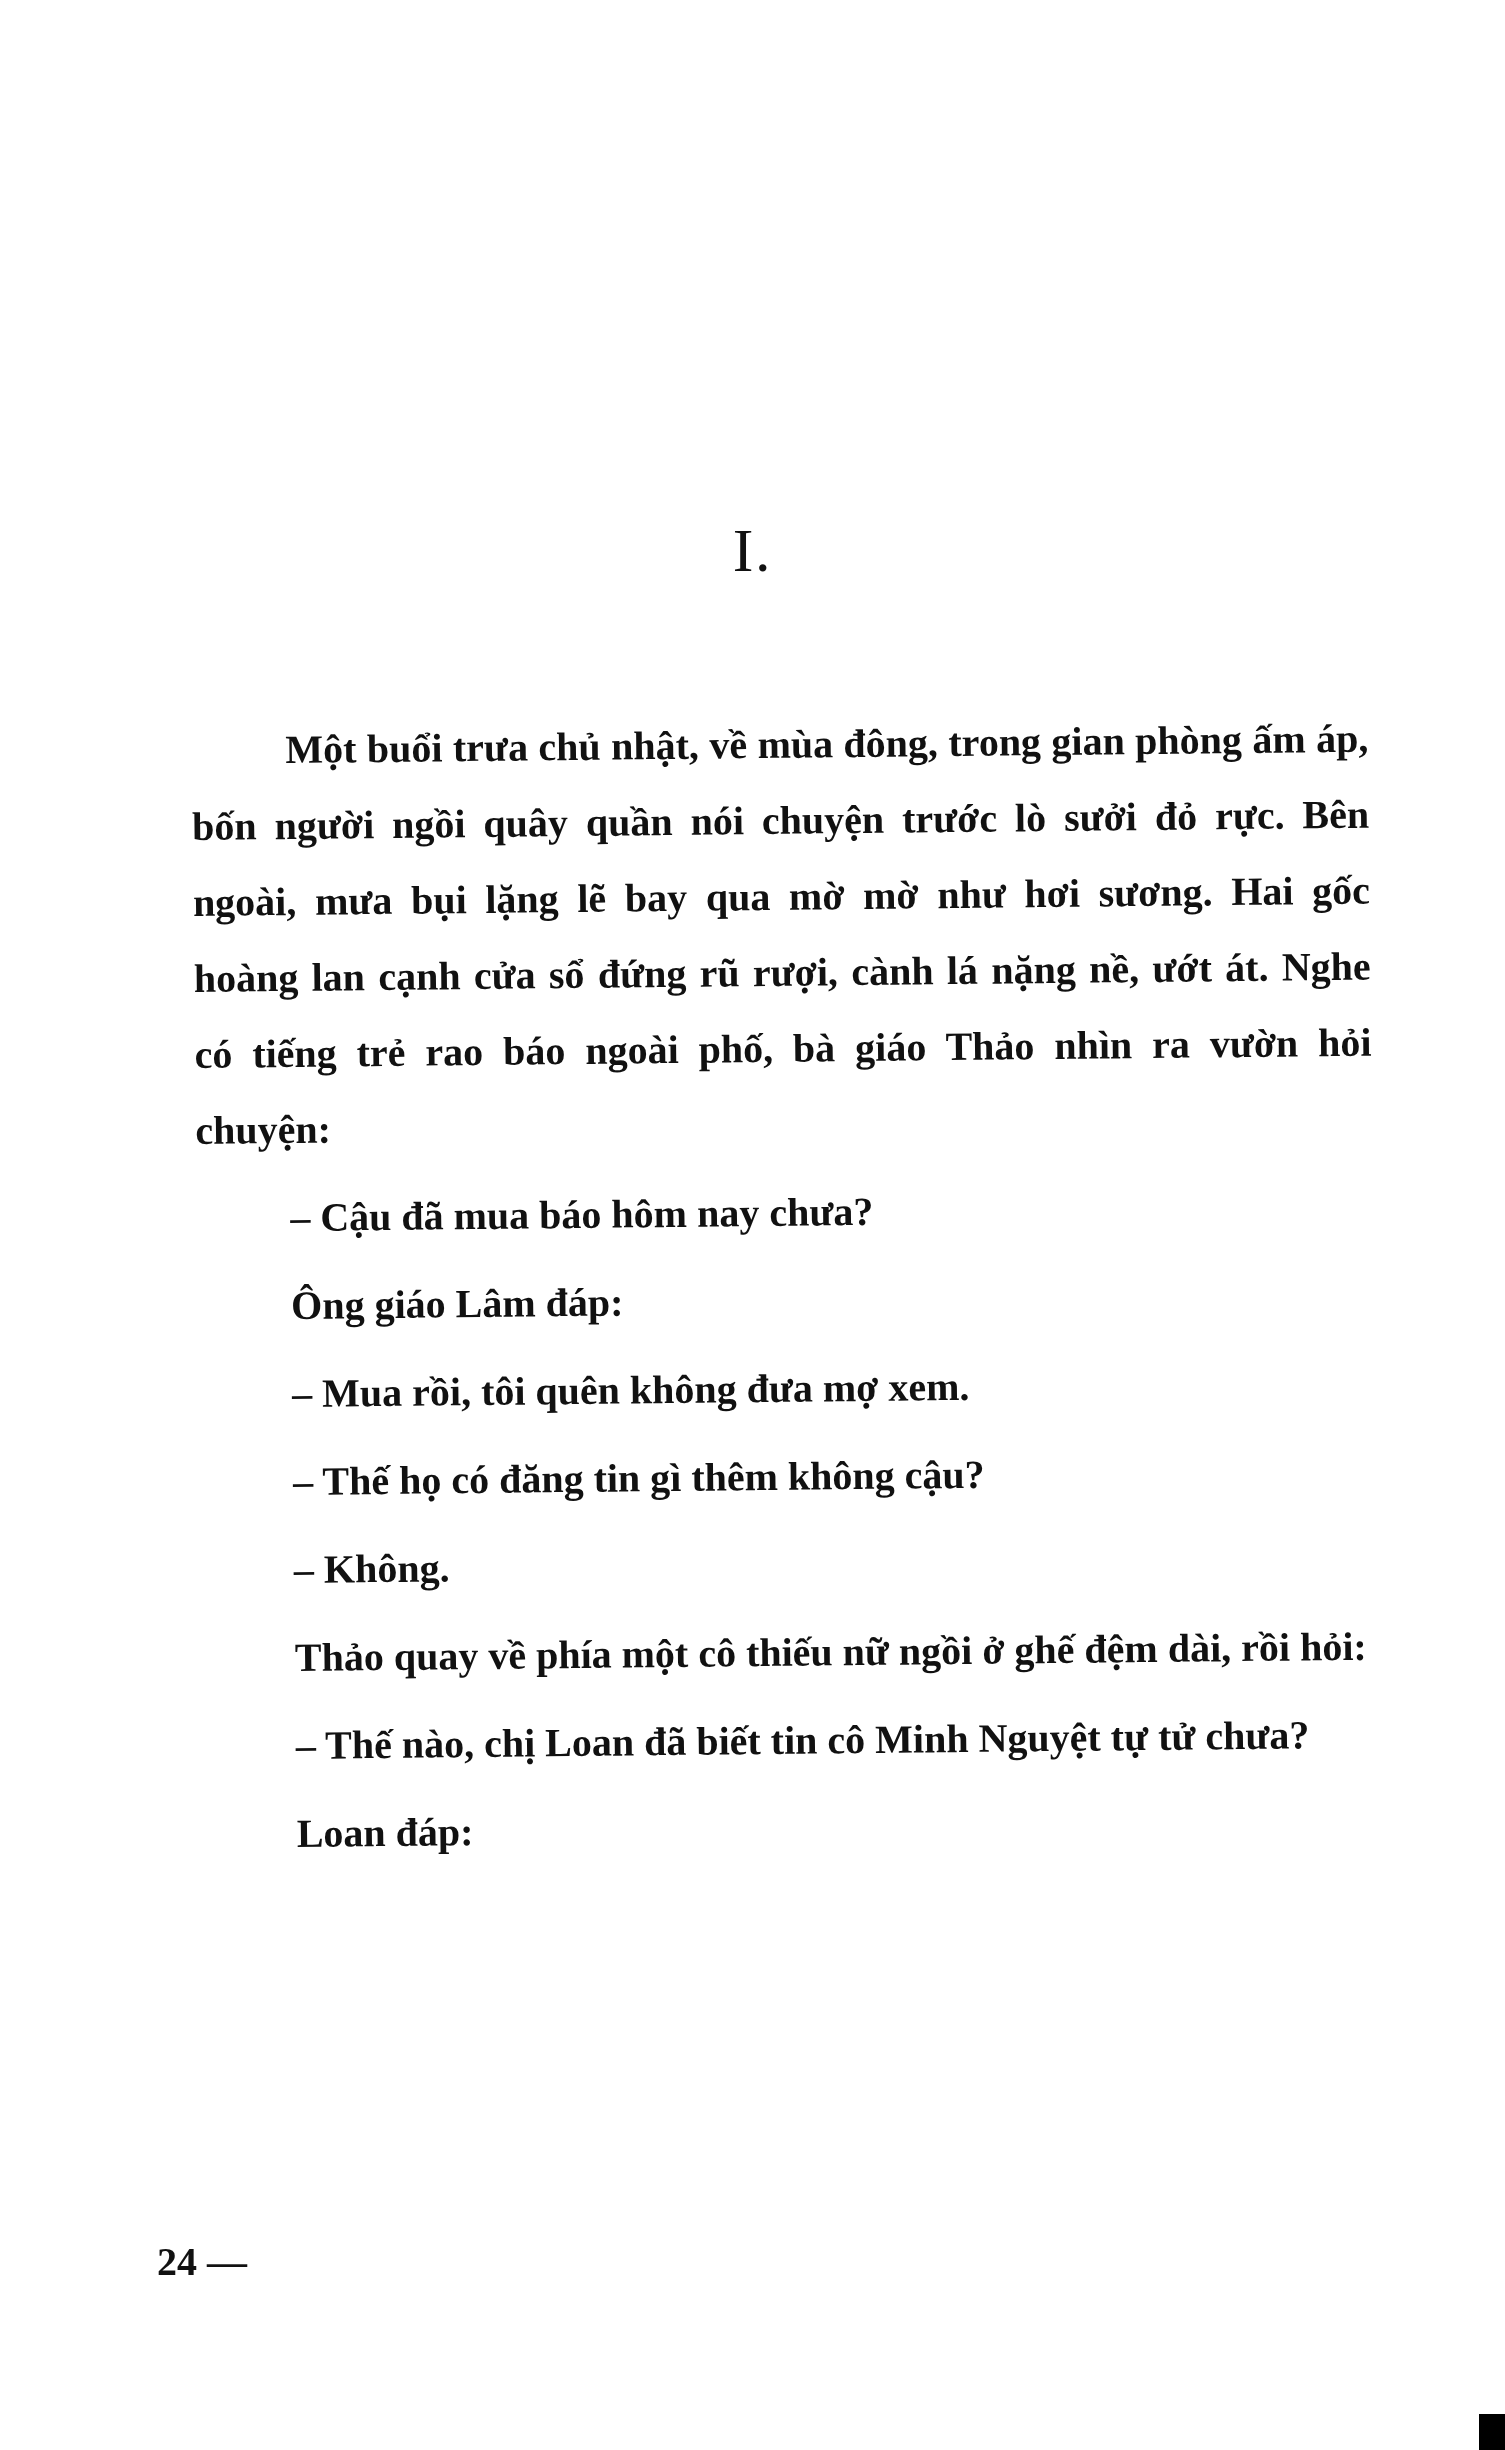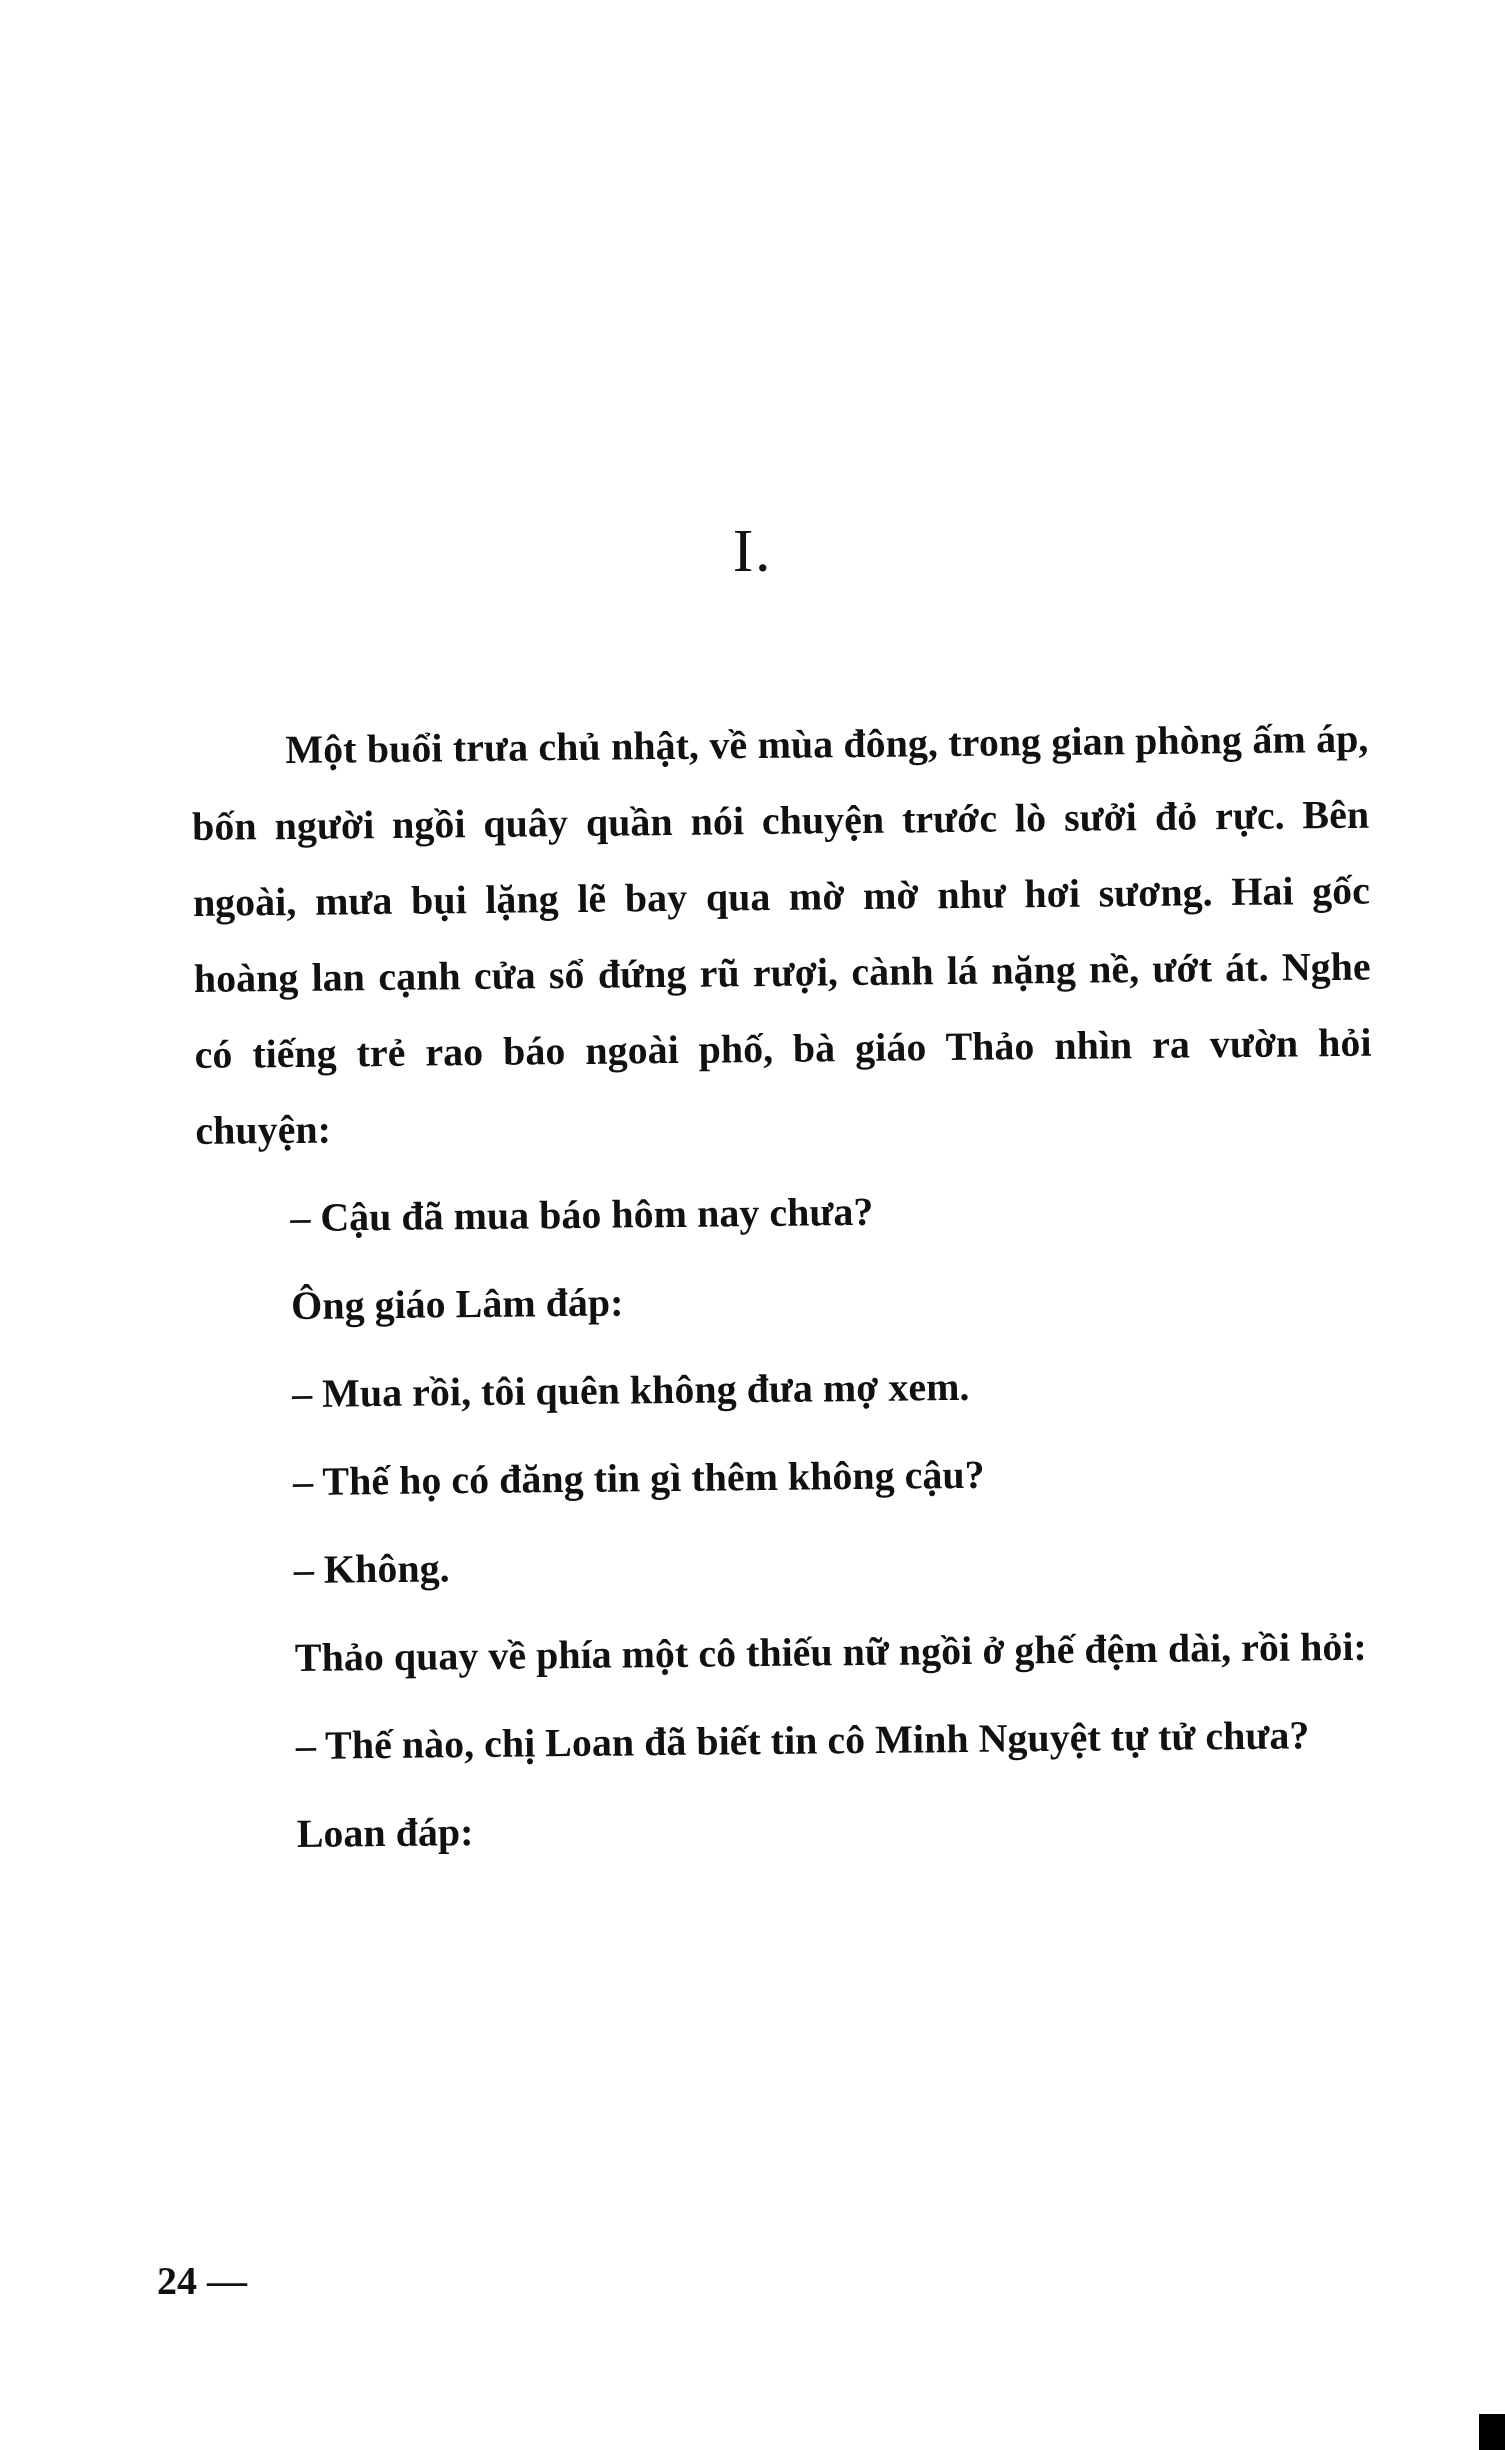--- a/index.html
+++ b/index.html
@@ -4,21 +4,21 @@
 <style>
   html, body { margin: 0; padding: 0; background: #ffffff; }
   body { width: 1505px; height: 2450px; position: relative; overflow: hidden;
          font-family: "Liberation Serif", "DejaVu Serif", serif; color: #111; }
   .chapter { position: absolute; top: 515px; left: 0; width: 1505px; text-align: center;
              font-size: 62px; font-weight: normal; letter-spacing: 1.7px; }
   .body { position: absolute; left: 191px; width: 1177px; top: 713px;
           font-size: 40px; font-weight: bold; line-height: 76px; transform: rotate(-0.6deg); transform-origin: left top; }
   .p { margin: 0 0 12px 0; text-align: justify; }
   .ind { text-indent: 94px; }
-  .pg { position: absolute; left: 157px; top: 2238px; font-size: 40px; font-weight: bold; margin-top: 19px; }
+  .pg { position: absolute; left: 157px; top: 2238px; font-size: 40px; font-weight: bold; }
   .mark { position: absolute; right: 0; top: 2414px; width: 26px; height: 36px; background: #000; }
 </style>
 </head>
 <body>
 
 <div class="chapter">I.</div>
 <div class="body">
   <p class="p ind">Một buổi trưa chủ nhật, về mùa đông, trong gian phòng ấm áp, bốn người ngồi quây quần nói chuyện trước lò sưởi đỏ rực. Bên ngoài, mưa bụi lặng lẽ bay qua mờ mờ như hơi sương. Hai gốc hoàng lan cạnh cửa sổ đứng rũ rượi, cành lá nặng nề, ướt át. Nghe có tiếng trẻ rao báo ngoài phố, bà giáo Thảo nhìn ra vườn hỏi chuyện:</p>
   <p class="p ind">– Cậu đã mua báo hôm nay chưa?</p>
   <p class="p ind">Ông giáo Lâm đáp:</p>

